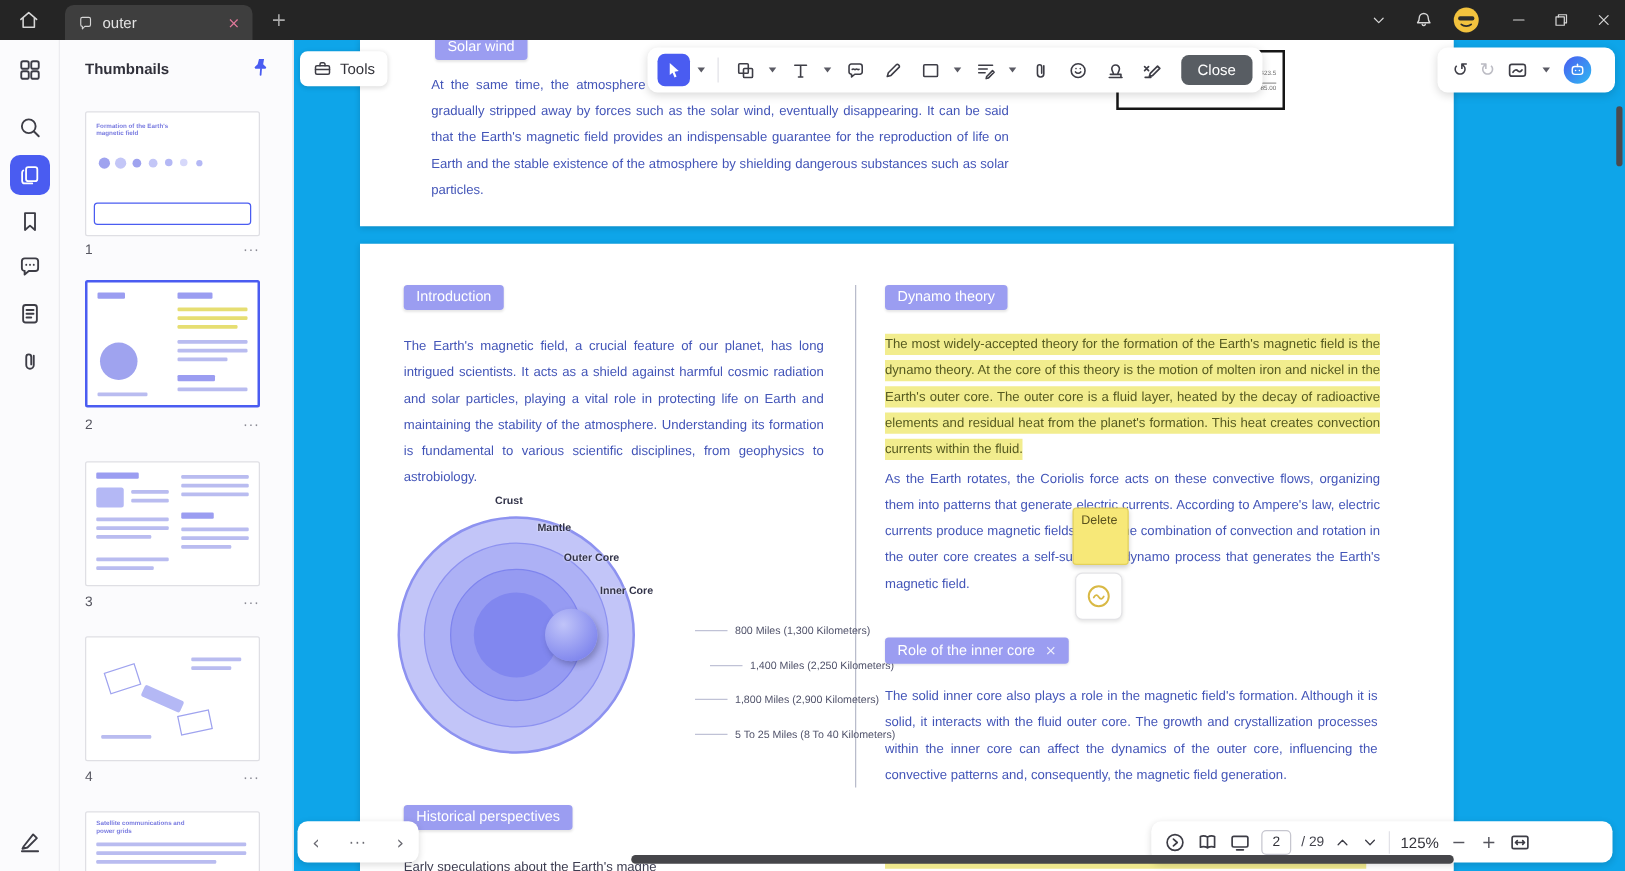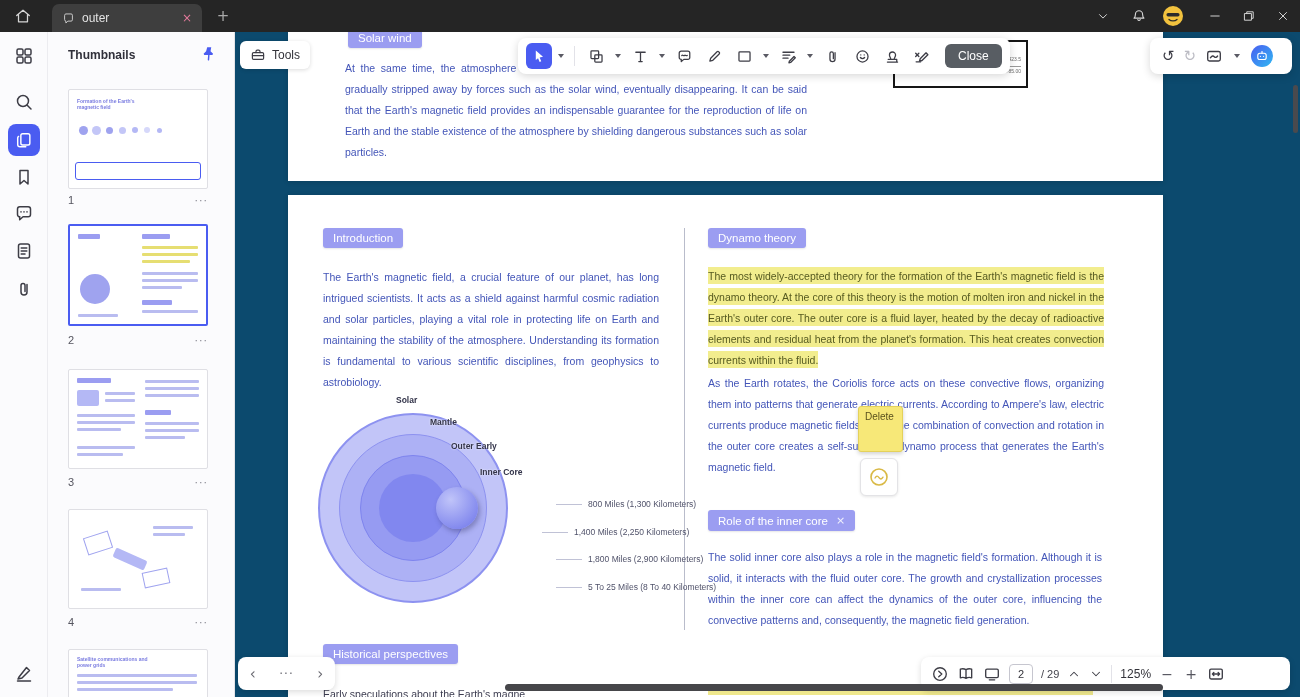--- a/index.html
+++ b/index.html
@@ -28,21 +28,21 @@
   #panel-pin { position:absolute; right:16px; top:13px; width:18px; height:18px; }
   .card { position:absolute; left:20px; width:140px; background:#fff; border:1px solid #dfdfe4; border-radius:2px; overflow:hidden; }
   .card.sel { border:2px solid #4a5cf1; }
   .numrow { position:absolute; left:20px; width:140px; display:flex; justify-content:space-between; font-size:11px; color:#55555f; }
   .numrow .menu { color:#8a8a94; letter-spacing:1px; }
   .tln { position:absolute; height:3px; border-radius:1px; background:#b9bcf0; }
   .tlny { background:#e6de72; }
   .tminititle { position:absolute; font-size:5px; line-height:6px; color:#7a7ce0; font-weight:bold; }
 
   
-  #canvas { position:absolute; top:32px; left:235px; width:1065px; height:665px; background:#0c4a6e; overflow:hidden; }
+  #canvas { position:absolute; top:32px; left:235px; width:1065px; height:665px; background:#0ea5e9; overflow:hidden; }
   .page { position:absolute; left:53px; width:875px; background:#fff; box-shadow:0 1px 5px rgba(0,0,0,.16); }
   .chip { position:absolute; background:#9b9df1; color:#fff; font-size:11.5px; padding:4px 10px; border-radius:3px; display:flex; align-items:center; gap:8px; white-space:nowrap; box-shadow:0 1px 2px rgba(0,0,0,.10); }
   .chip .chx { font-size:11px; opacity:.85; font-family:"DejaVu Sans",sans-serif; }
   .doc-p { position:absolute; font-size:10.5px; line-height:21px; color:#4355b8; text-align:justify; }
   .hl { background:#f2ed8e; color:#565a20; padding:2.5px 0; }
   .coldiv { position:absolute; width:1px; background:#b9bccb; }
 
   
   #sigbox { position:absolute; left:605px; top:8px; width:135px; height:48px; background:#fff; border:2px solid #161616; z-index:5; }
   #sigbox .name { position:absolute; left:8px; top:8px; font-family:"DejaVu Serif",serif; font-style:italic; font-size:24px; color:#1c1c1c; }
@@ -308,30 +308,30 @@
     </div>
     <div class="doc-p" style="left:35px; top:72px; width:336px;">The Earth's magnetic field, a crucial feature of our planet, has long intrigued scientists. It acts as a shield against harmful cosmic radiation and solar particles, playing a vital role in protecting life on Earth and maintaining the stability of the atmosphere. Understanding its formation is fundamental to various scientific disciplines, from geophysics to astrobiology.</div>
 
     <div id="diagram">
       <div class="circ" style="left:0; top:18px; width:190px; height:190px; background:#c2c5f8; border:2px solid #8d92f0;"></div>
       <div class="circ" style="left:21px; top:39px; width:148px; height:148px; background:#adb1f5; border:1px solid #8d92f0;"></div>
       <div class="circ" style="left:42px; top:60px; width:106px; height:106px; background:#969bf2; border:1px solid #7e84ee;"></div>
       <div class="circ" style="left:61px; top:79px; width:68px; height:68px; background:#8187ef;"></div>
       <div class="circ" style="left:118px; top:92px; width:42px; height:42px; background:radial-gradient(circle at 35% 30%, #c0c4f9, #6d74ea); box-shadow:2px 3px 5px rgba(40,40,90,.35);"></div>
 
-      <span class="layerlbl" style="left:78px; top:0;">Solar</span>
+      <span class="layerlbl" style="left:78px; top:0;">Crust</span>
       <span class="layerlbl" style="left:112px; top:22px;">Mantle</span>
-      <span class="layerlbl" style="left:133px; top:46px;">Outer Early</span>
+      <span class="layerlbl" style="left:133px; top:46px;">Outer Core</span>
       <span class="layerlbl" style="left:162px; top:72px;">Inner Core</span>
 
       <div class="meas" style="left:238px; top:104px;">
         <span class="tick"></span>
           <span>800 Miles (1,300 Kilometers)</span>
       </div>
-      <div class="meas" style="left:224px; top:132px;text-align:center;">
+      <div class="meas" style="left:250px; top:132px;text-align:center;">
         <span class="tick"></span>
           <span>1,400 Miles (2,250 Kilometers)</span>
       </div>
       <div class="meas" style="left:238px; top:159px;align-items:center;">
         <span class="tick"></span>
           <span>1,800 Miles (2,900 Kilometers)</span>
       </div>
       <div class="meas" style="left:238px; top:187px;">
         <span class="tick"></span>
           <span>5 To 25 Miles (8 To 40 Kilometers)</span>

